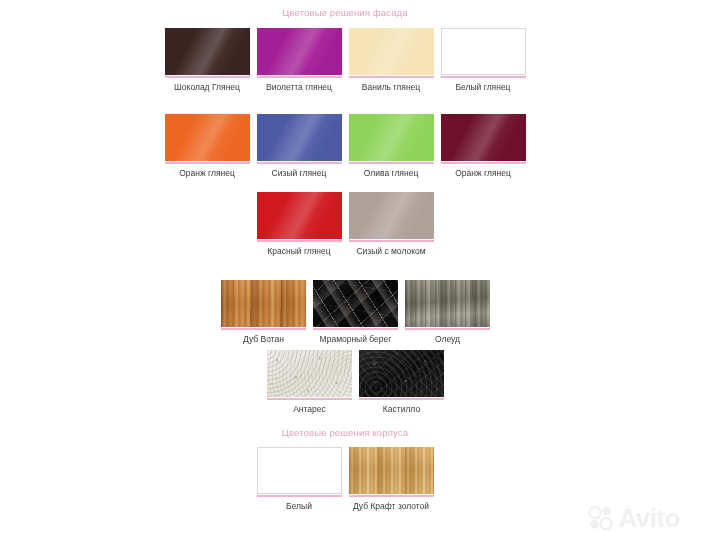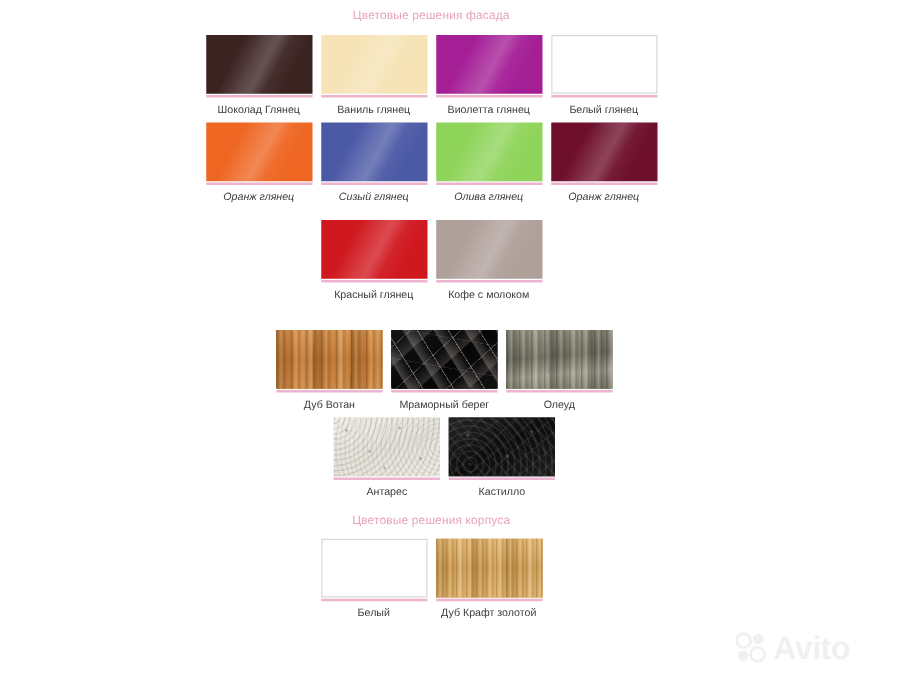--- a/index.html
+++ b/index.html
@@ -233,41 +233,41 @@
           <div class="row">
             <div class="cell">
               <div class="swatch-wrap">
                 <div class="swatch gloss" style="background-color: rgb(59, 35, 33);"></div>
                 <div class="underline"></div>
               </div>
               <div class="caption">Шоколад Глянец</div>
             </div>
             <div class="cell">
               <div class="swatch-wrap">
+                <div class="swatch gloss" style="background-color: rgb(164, 30, 150);"></div>
+                <div class="underline"></div>
+              </div>
+              <div class="caption">Виолетта глянец</div>
+            </div>
+            <div class="cell">
+              <div class="swatch-wrap">
                 <div class="swatch gloss" style="background-color: rgb(246, 227, 182);"></div>
                 <div class="underline"></div>
               </div>
               <div class="caption">Ваниль глянец</div>
             </div>
             <div class="cell">
               <div class="swatch-wrap">
-                <div class="swatch gloss" style="background-color: rgb(164, 30, 150);"></div>
-                <div class="underline"></div>
-              </div>
-              <div class="caption">Виолетта глянец</div>
-            </div>
-            <div class="cell">
-              <div class="swatch-wrap">
                 <div class="swatch bordered" style="background-color: rgb(255, 255, 255);"></div>
                 <div class="underline"></div>
               </div>
               <div class="caption">Белый глянец</div>
             </div>
           </div>
-          <div class="row" style="margin-top: 6px; font-style: italic;">
+          <div class="row" style="margin-top: 22px;">
             <div class="cell">
               <div class="swatch-wrap">
                 <div class="swatch gloss" style="background-color: rgb(238, 102, 34);"></div>
                 <div class="underline"></div>
               </div>
               <div class="caption">Оранж глянец</div>
             </div>
             <div class="cell">
               <div class="swatch-wrap">
                 <div class="swatch gloss" style="background-color: rgb(76, 90, 166);"></div>
@@ -296,21 +296,21 @@
                 <div class="swatch gloss" style="background-color: rgb(208, 24, 31);"></div>
                 <div class="underline"></div>
               </div>
               <div class="caption">Красный глянец</div>
             </div>
             <div class="cell">
               <div class="swatch-wrap">
                 <div class="swatch gloss" style="background-color: rgb(176, 160, 154);"></div>
                 <div class="underline"></div>
               </div>
-              <div class="caption">Кофе с молоком</div>
+              <div class="caption">Сизый с молоком</div>
             </div>
           </div>
         </div>
       </div>
       <div class="section" style="padding-top: 14px;">
         <div class="rows" style="margin-top: 10px; padding-left: 21px;">
           <div class="row">
             <div class="cell">
               <div class="swatch-wrap">
                 <div class="swatch tx-oak-votan"></div>

